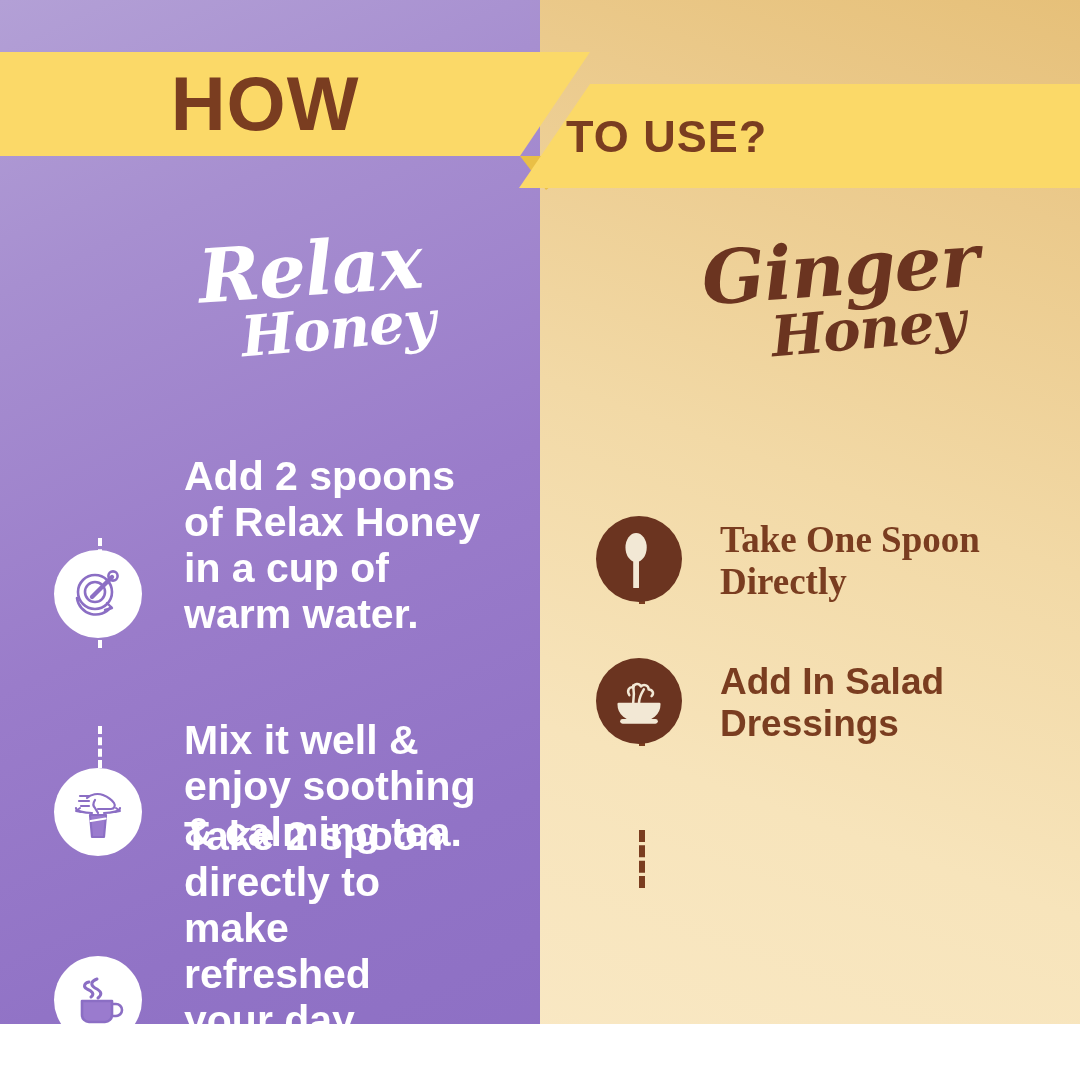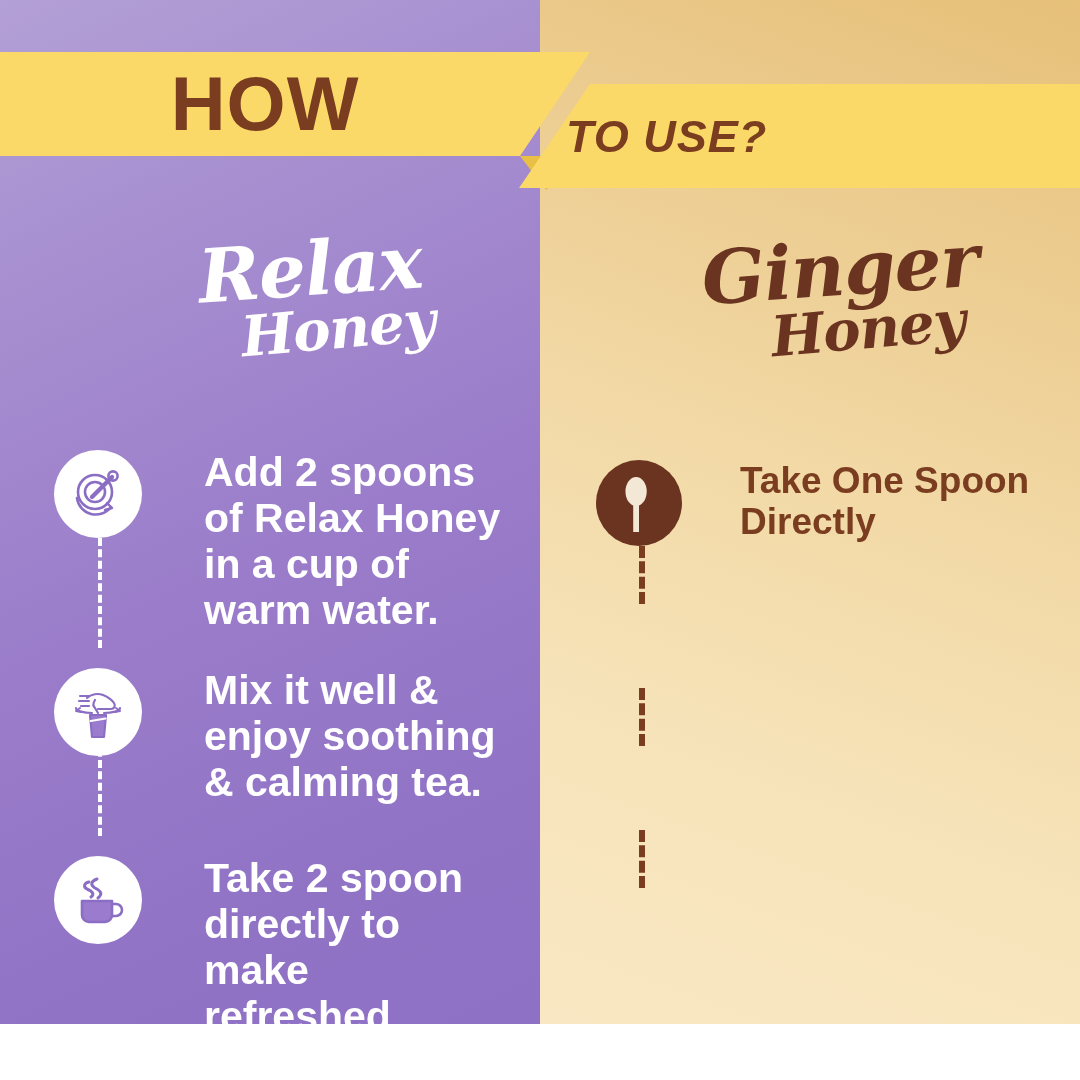--- a/index.html
+++ b/index.html
@@ -75,21 +75,20 @@
   }
   .touse-word {
     position: absolute;
     left: 566px; top: 84px;
     height: 104px;
     display: flex;
     align-items: center;
     color: #7a3d20;
     font-size: 45px;
     font-weight: bold;
-    font-style: italic;
     letter-spacing: 1px;
     line-height: 1;
     z-index: 8;
   }
 
   
   .logo {
     position: absolute;
     text-align: center;
     line-height: 1;
@@ -122,22 +121,21 @@
   
   .steps {
     position: absolute;
   }
   .steps-left { left: 40px; top: 450px; width: 480px; }
   .steps-right { left: 580px; top: 460px; width: 490px; }
 
   .step {
     position: relative;
     display: flex;
-    align-items: flex-start;
-    gap: 20px;
+    align-items: flex-end;
   }
   .badge {
     position: relative;
     flex: 0 0 auto;
     border-radius: 50%;
     display: flex;
     align-items: center;
     justify-content: center;
     z-index: 3;
   }
@@ -267,27 +265,40 @@
     </div>
   </div>
 
   <div class="steps steps-right">
 
     <div class="connector" style="top:86px; height:58px;"></div>
     <div class="connector" style="top:228px; height:58px;"></div>
     <div class="connector" style="top:370px; height:58px;"></div>
 
 
-    <div class="step" style="height:142px;">
+    <div class="step" style="height:142px;font-family:Liberation Serif, serif;">
       <div class="badge">
         <svg class="icon-svg" width="58" height="58" viewBox="0 0 60 60" fill="#f2e8d5">
           <ellipse cx="27" cy="18" rx="11" ry="15"></ellipse>
           <rect x="24" y="28" width="6" height="34" rx="3"></rect>
         </svg>
       </div>
       <div class="step-text">Take One Spoon
 Directly</div>
     </div>
 
+    <div class="step" style="height:142px;">
+      <div class="badge">
+        <svg class="icon-svg" width="58" height="58" viewBox="0 0 60 60" fill="none" stroke="#f2e8d5" stroke-width="2.6" stroke-linecap="round" stroke-linejoin="round">
+          <path d="M20 24 c-3-5 0-9 4-8 c1-4 6-5 8-1 c3-3 8-1 8 3 c4 0 6 4 3 7" fill="none"></path>
+          <path d="M24 14 c1 6 1 11 0 18"></path>
+          <path d="M35 18 c-3 5-5 9-5 14"></path>
+          <path d="M9 33 l42 0 c0 10-8 17-21 17 c-13 0-21-7-21-17 z" fill="#f2e8d5" stroke="#f2e8d5"></path>
+          <path d="M13 51 l34 0" stroke="#f2e8d5" stroke-width="5"></path>
+        </svg>
+      </div>
+      <div class="step-text">Add In Salad
+Dressings</div>
+    </div>
 
   </div>
 
 </div>
 
 </body></html>

